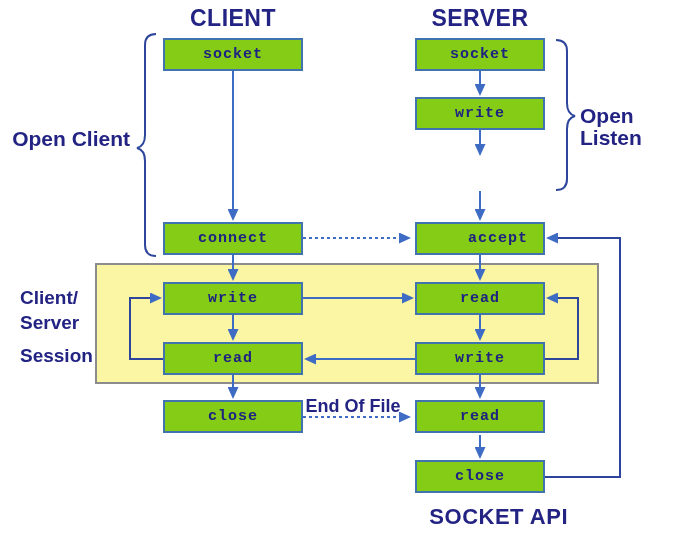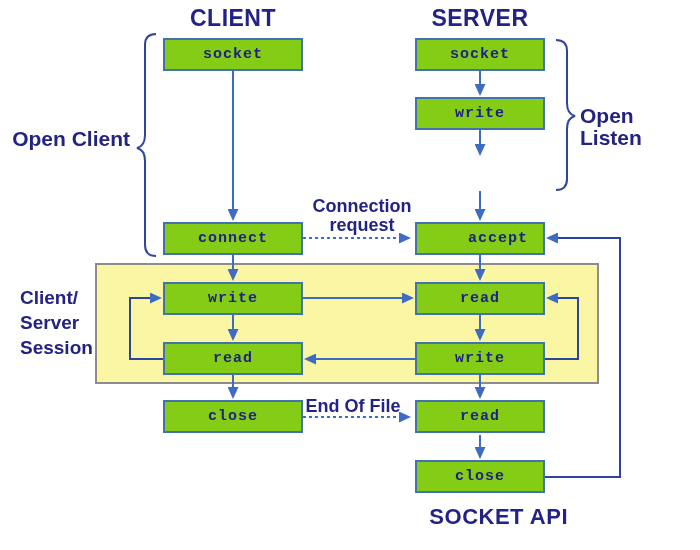--- a/index.html
+++ b/index.html
@@ -88,25 +88,21 @@
   <div class="box server" style="top:342px;">write</div>
   <div class="box server" style="top:400px;">read</div>
   <div class="box server" style="top:460px;">close</div>
 
   <div class="lbl brace-lbl" style="left:0;top:128px;width:130px;text-align:right;">Open Client</div>
   <div class="lbl brace-lbl" style="left:580px;top:105px;">Open Listen</div>
 
   <div class="lbl session-lbl" style="left:20px;top:285px;">
     <span style="display:block;">Client/</span>
     <span style="display:block;">Server</span>
-    <span style="display:block;">Session</span>
+    <span style="display:block;margin-top:8px;">Session</span>
   </div>
 
-  <div class="lbl cr-lbl" style="left:300px;top:197px;">
-    <span style="display:block;">Connection</span>
-    <span style="display:block;">request</span>
-  </div>
 
   <div class="lbl eof-lbl" style="left:298px;top:397px;">End Of File</div>
 
   <div class="lbl footer-lbl" style="left:168px;top:505px;">SOCKET API</div>
 
 </div>
 
 </body></html>

